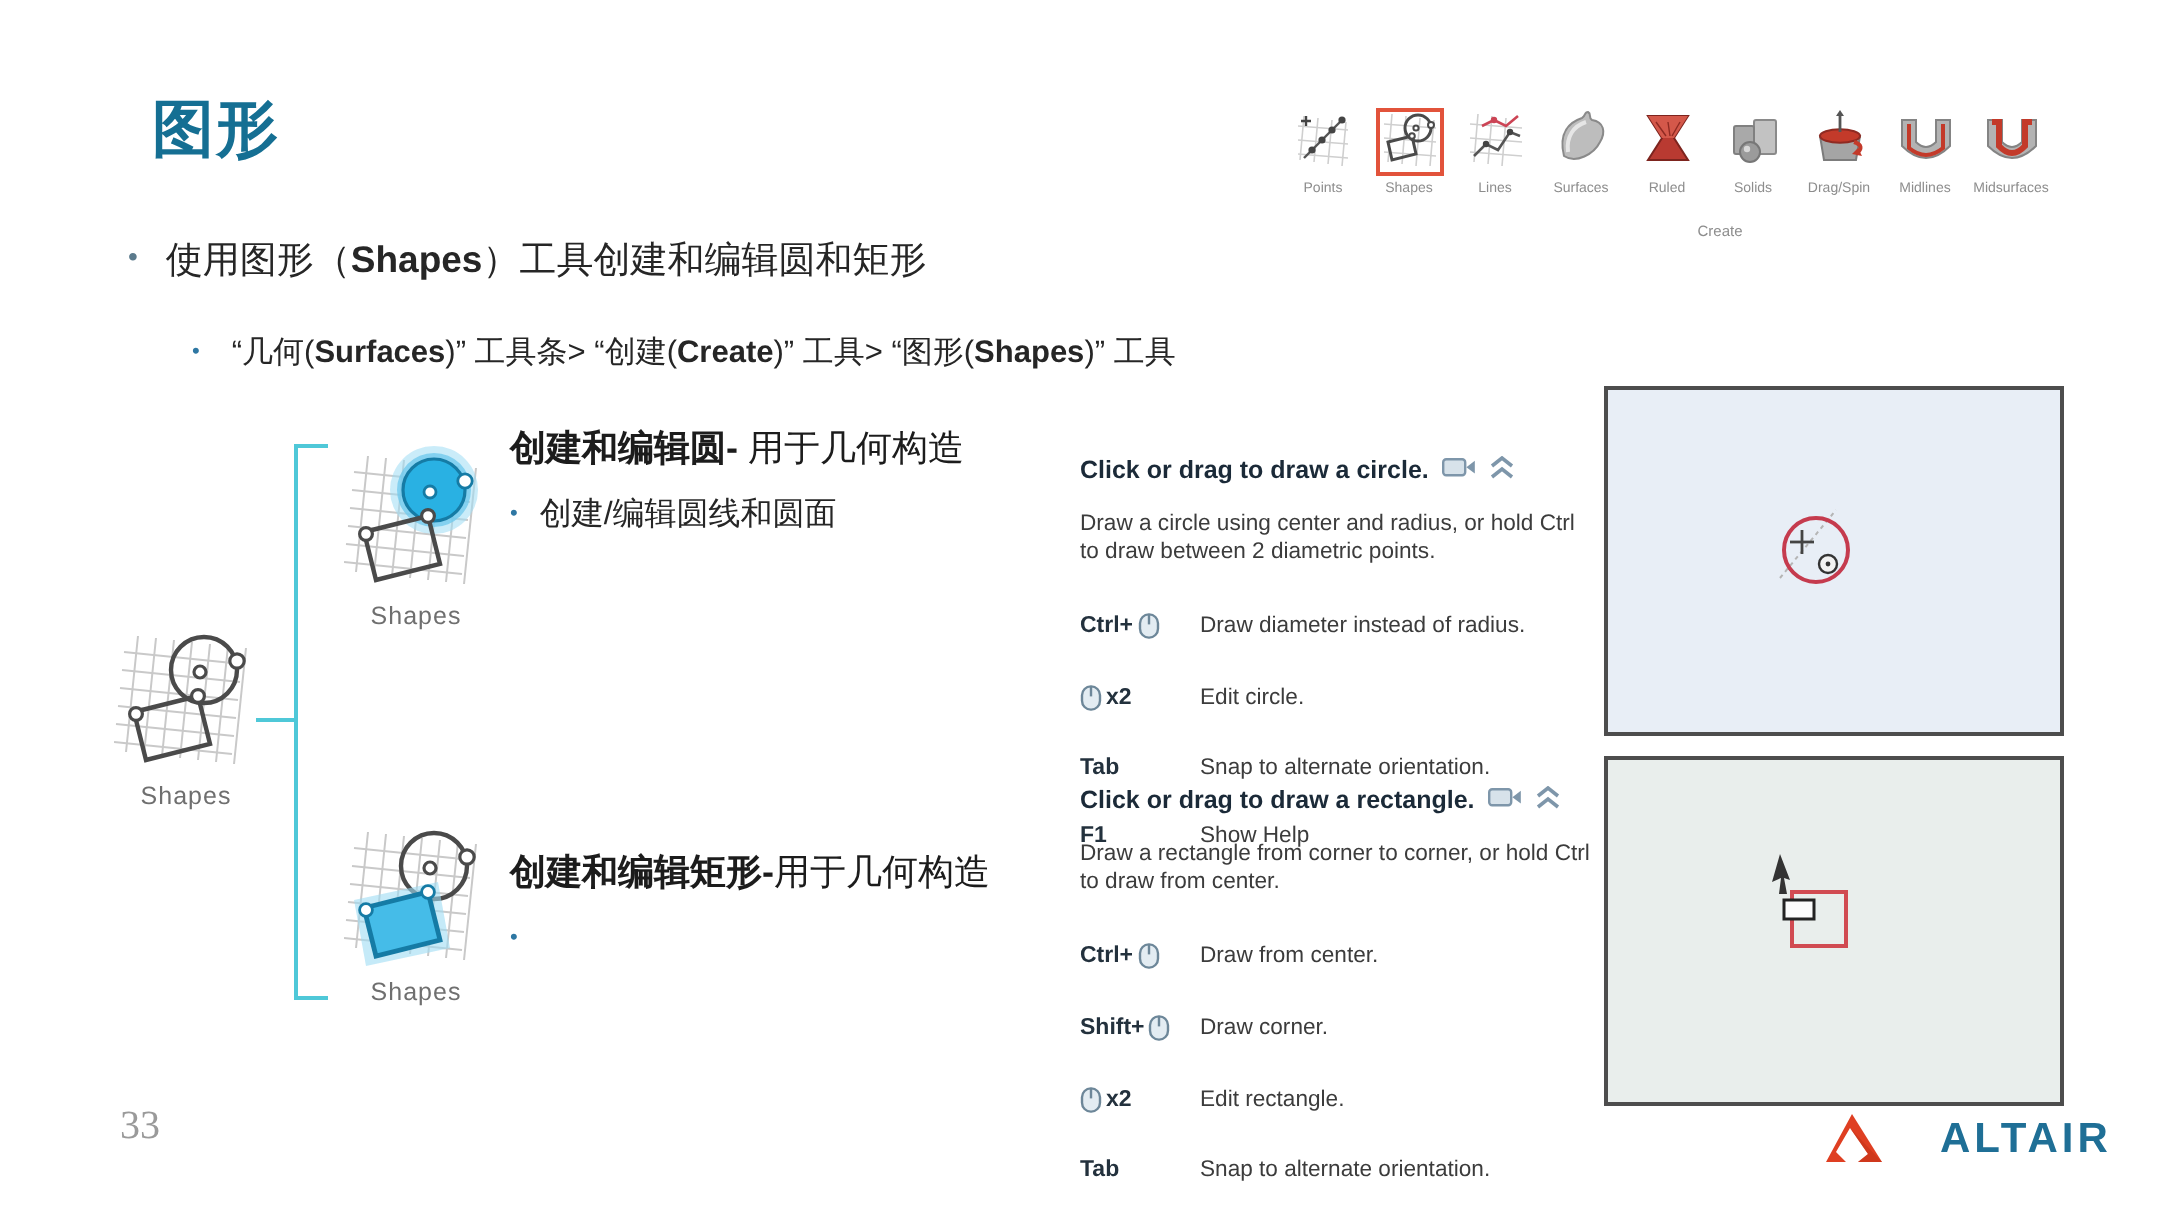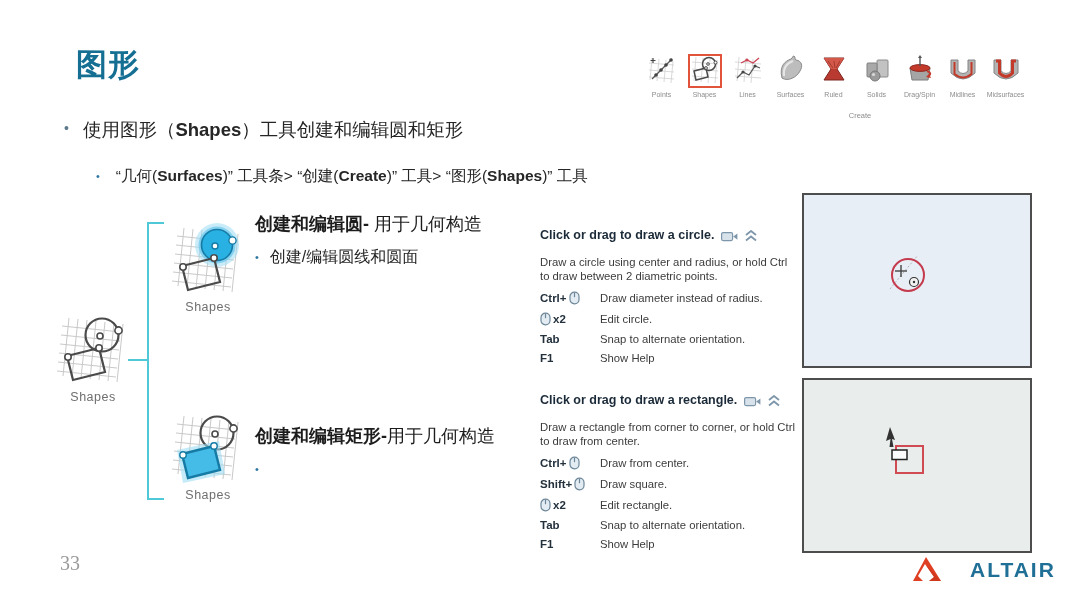--- a/index.html
+++ b/index.html
@@ -26,24 +26,24 @@
   .ribbon-group-label { left:815px; top:111px; width:90px; text-align:center; font-size:7.5px; color:#8d8d8d; }
 
   
   .shape-caption { font-size:12.5px; color:#6f6f6f; letter-spacing:.5px; }
   .tool-heading { font-size:18px; color:#1c1c1c; }
   .tool-sub { display:flex; font-size:16px; color:#262626; }
   .tool-sub .dot { color:#2e77a3; font-size:11px; margin:4px 11px 0 0; }
 
   
   .tooltip { width:256px; color:#333; }
-  .tt-title-row { display:flex; align-items:flex-end; gap:7px; }
+  .tt-title-row { display:flex; align-items:flex-start; gap:7px; }
   .tt-title { font-size:12.5px; font-weight:bold; color:#1b2a38; }
   .tt-desc { font-size:11.3px; line-height:1.28; margin-top:13px; color:#3c3c3c; }
-  .krow { display:flex; align-items:center; margin-top:7px; }
+  .krow { display:flex; align-items:center; margin-top:22px; }
   .kcell { width:60px; font-size:11.5px; font-weight:bold; color:#23313d; display:flex; align-items:center; gap:2px; flex:0 0 auto; }
   .kaction { font-size:11.3px; color:#3c3c3c; }
 
   
   .panel { border:2px solid #4d4d4d; }
   .panel-1 { left:802px; top:193px; width:230px; height:175px; background:#e8eef6; }
   .panel-2 { left:802px; top:378px; width:230px; height:175px; background:#e9eeec; }
 
   .page-number { left:60px; top:552px; font-size:20px; color:#9a9a9a;font-family:Liberation Serif, serif; }
   .brand { left:912px; top:556px; display:flex; align-items:center; gap:6px; }
@@ -355,21 +355,21 @@
       </span>
     <span class="kaction">Draw from center.</span>
   </div>
   <div class="krow">
     <span class="kcell">
         <span>Shift+</span>
         <svg width="11" height="14">
           <use href="#sym-mouse"></use>
         </svg>
       </span>
-    <span class="kaction">Draw square.</span>
+    <span class="kaction">Draw corner.</span>
   </div>
   <div class="krow">
     <span class="kcell">
         <svg width="11" height="14">
           <use href="#sym-mouse"></use>
         </svg>
         <span>x2</span>
       </span>
     <span class="kaction">Edit rectangle.</span>
   </div>

